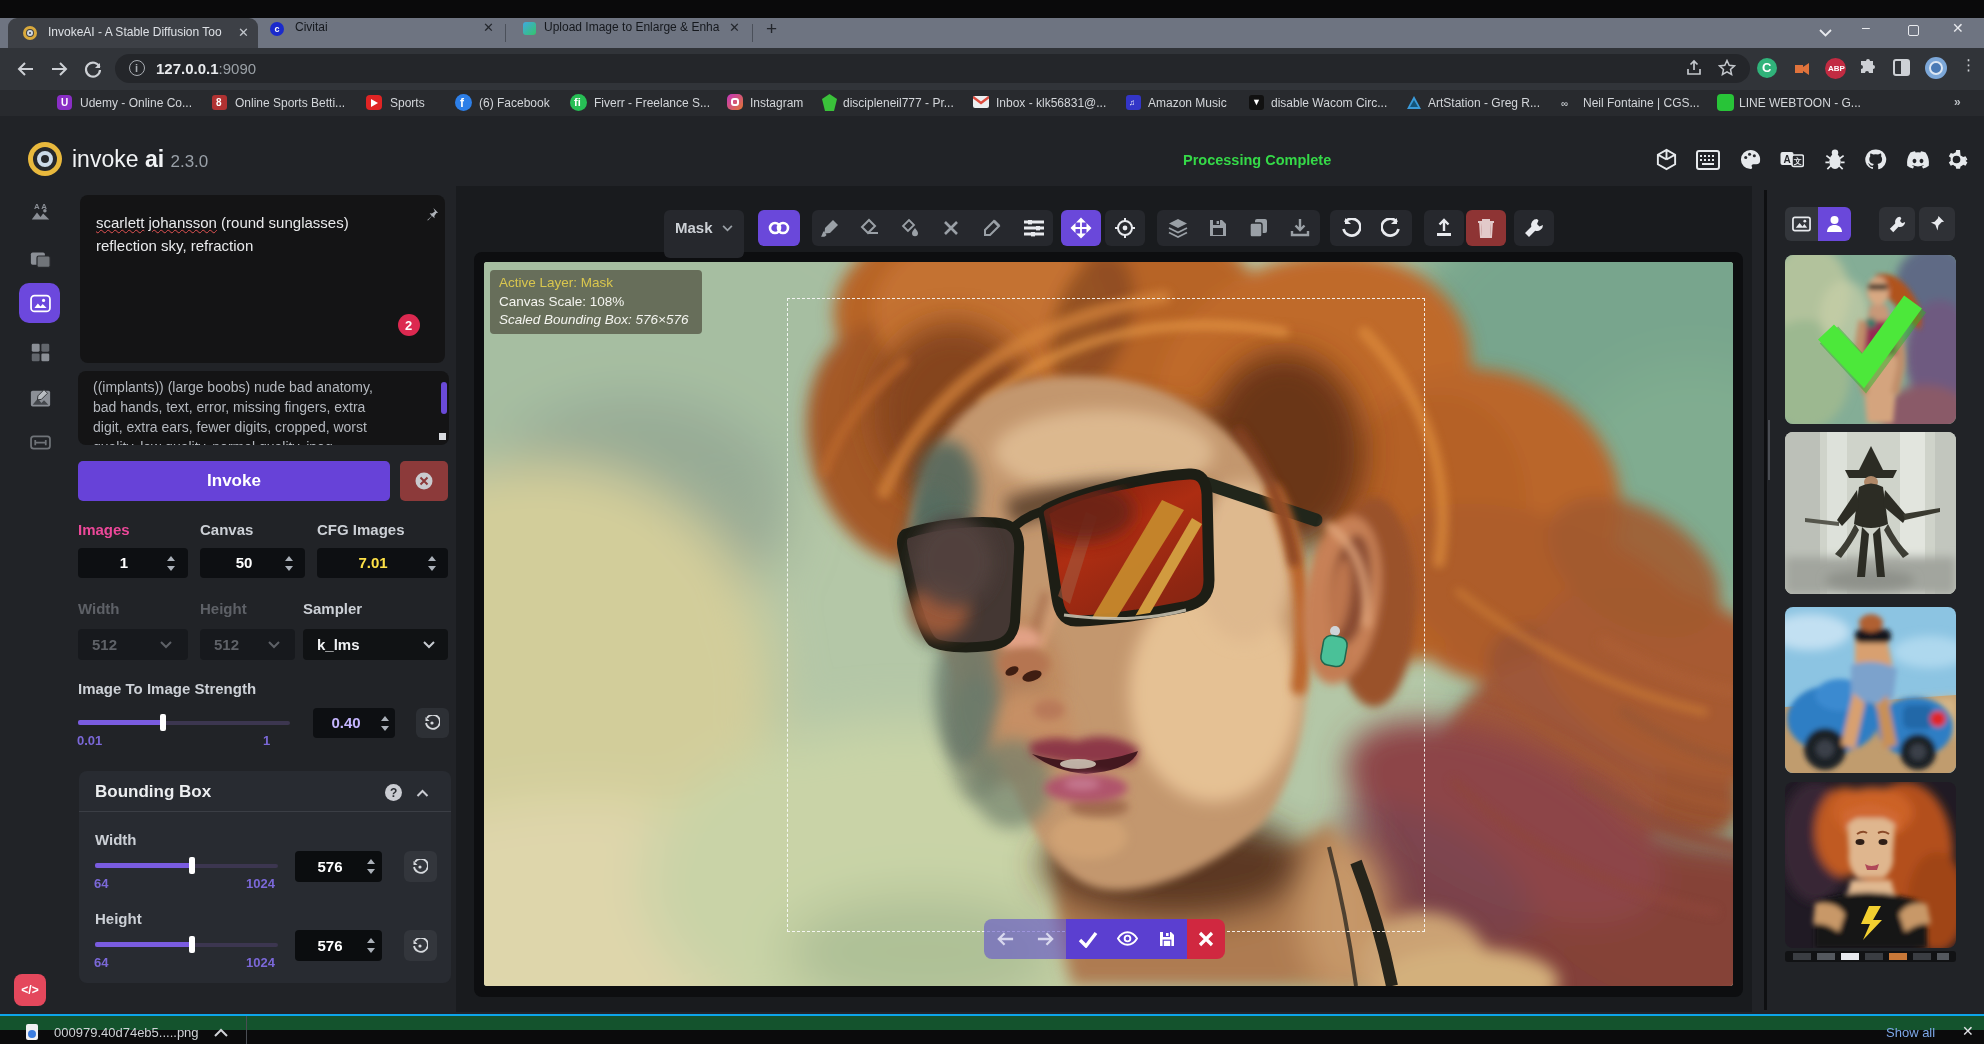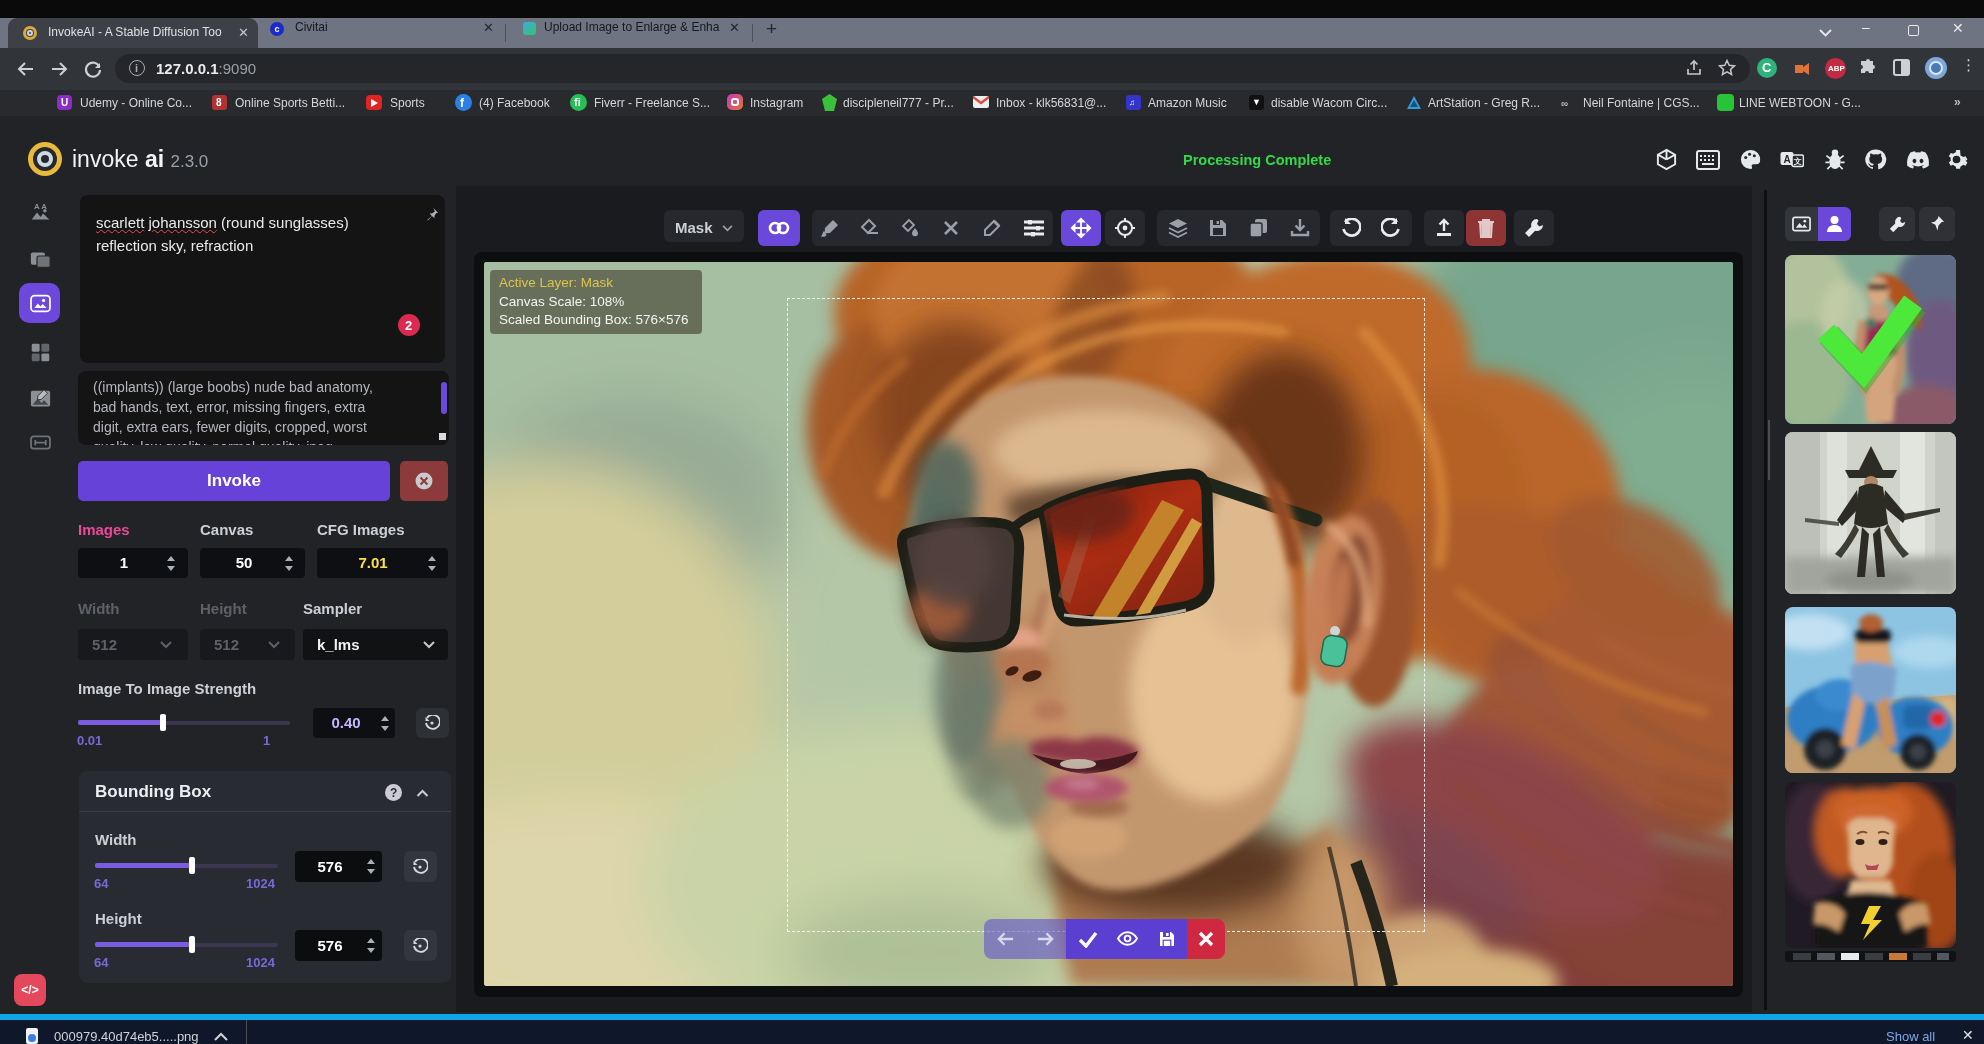--- a/index.html
+++ b/index.html
@@ -95,21 +95,21 @@
   <div class="ab" style="left:212px;top:5px;width:15px;height:15px;border-radius:3px;background:#b03232;"></div>
   <div class="ab" style="left:216px;top:7px;color:#fff;font-size:10px;font-weight:bold;">8</div>
   <div class="ab" style="left:235px;top:6px;">Online Sports Betti...</div>
   <div class="ab" style="left:366px;top:5px;width:16px;height:15px;border-radius:4px;background:#e02424;"></div>
   <svg class="ab" style="left:371px;top:9px;" width="7" height="8" viewBox="0 0 7 8">
         <path d="M0 0l7 4-7 4z" fill="#fff"></path>
       </svg>
   <div class="ab" style="left:390px;top:6px;">Sports</div>
   <div class="ab" style="left:455px;top:4px;width:17px;height:17px;border-radius:50%;background:#2d7fe8;"></div>
   <div class="ab" style="left:460px;top:6px;color:#fff;font-size:12px;font-weight:bold;">f</div>
-  <div class="ab" style="left:479px;top:6px;">(4) Facebook</div>
+  <div class="ab" style="left:479px;top:6px;">(6) Facebook</div>
   <div class="ab" style="left:570px;top:4px;width:17px;height:17px;border-radius:50%;background:#27be55;"></div>
   <div class="ab" style="left:574px;top:6px;color:#fff;font-size:11px;font-weight:bold;">fi</div>
   <div class="ab" style="left:594px;top:6px;">Fiverr - Freelance S...</div>
   <div class="ab" style="left:727px;top:4px;width:16px;height:16px;border-radius:5px;background:linear-gradient(135deg,#c636c0,#e0762f);"></div>
   <div class="ab" style="left:731px;top:8px;width:8px;height:8px;border:2px solid #fff;border-radius:3px;"></div>
   <div class="ab" style="left:750px;top:6px;">Instagram</div>
   <div class="ab" style="left:822px;top:4px;width:15px;height:17px;background:#3ac13a;clip-path:polygon(50% 0,100% 30%,80% 100%,20% 100%,0 30%);"></div>
   <div class="ab" style="left:843px;top:6px;">discipleneil777 - Pr...</div>
   <div class="ab" style="left:973px;top:6px;width:16px;height:12px;border-radius:2px;background:#eceff1;"></div>
   <svg class="ab" style="left:973px;top:6px;" width="16" height="12" viewBox="0 0 16 12">
@@ -495,21 +495,21 @@
 <path d="M845,585 Q862,650 872,724" stroke="#3a3026" stroke-width="4" fill="none" opacity="0.85"></path>
 <path d="M872,600 Q895,660 908,724" stroke="#26221a" stroke-width="12" fill="none"></path>
 <rect width="1249" height="724" fill="#3a4034" opacity="0.055"></rect>
 </svg>
 
 <div class="ab" style="left:303px;top:36px;width:638px;height:634px;border:1px dashed rgba(252,252,252,0.9);"></div>
 
 <div class="ab" style="left:6px;top:8px;width:212px;height:64px;background:rgba(95,99,80,0.88);border-radius:4px;padding:4px 9px;font-size:13.5px;line-height:18.5px;white-space:nowrap;">
   <div style="color:#d9c64e;">Active Layer: Mask</div>
   <div style="color:#f4f4f0;">Canvas Scale: 108%</div>
-  <div style="color:#f4f4f0;">Scaled Bounding Box: 576×576</div>
+  <div style="color:#f4f4f0;font-style:italic;">Scaled Bounding Box: 576×576</div>
 </div>
 
 <div class="ab" style="left:500px;top:657px;width:82px;height:40px;background:rgba(96,82,205,0.6);border-radius:8px 0 0 8px;">
   <svg class="ab" style="left:12px;top:11px;" width="19" height="18" viewBox="0 0 20 18">
           <path d="M18 9H3 M9 3L3 9l6 6" stroke="#d8d8ee" stroke-width="2.4" fill="none"></path>
         </svg>
   <svg class="ab" style="left:52px;top:11px;" width="19" height="18" viewBox="0 0 20 18">
           <path d="M2 9h15 M11 3l6 6-6 6" stroke="#d8d8ee" stroke-width="2.4" fill="none"></path>
         </svg>
 </div>
@@ -529,21 +529,21 @@
           <rect x="5.8" y="10.8" width="6.4" height="5.2" fill="#fff"></rect>
         </svg>
 </div>
 <div class="ab" style="left:703px;top:657px;width:38px;height:40px;background:#d02840;border-radius:0 8px 8px 0;">
   <svg class="ab" style="left:10px;top:11px;" width="18" height="18" viewBox="0 0 18 18">
           <path d="M3 3l12 12M15 3L3 15" stroke="#fff" stroke-width="3.2"></path>
         </svg>
 </div>
 </div>
 
-<div class="ab" style="left:664px;top:210px;width:80px;height:32px;background:#26282d;border-radius:6px;padding-left:28px;">
+<div class="ab" style="left:664px;top:210px;width:80px;height:48px;background:#26282d;border-radius:6px;padding-left:28px;">
   <div class="ab" style="left:11px;top:9px;font-size:15px;font-weight:bold;color:#cdd1d6;">Mask</div>
   <svg class="ab" style="left:58px;top:15px;" width="11" height="7" viewBox="0 0 12 8">
         <path d="M1 1l5 5 5-5" stroke="#9aa0a6" stroke-width="2" fill="none"></path>
       </svg>
 </div>
 <div class="ab" style="left:758px;top:210px;width:42px;height:36px;background:#6a48da;border-radius:6px;"></div>
 <svg class="ab" style="left:768px;top:221px;" width="22" height="14" viewBox="0 0 22 14">
       <circle cx="7" cy="7" r="5" stroke="#fff" stroke-width="2.6" fill="none"></circle>
       <circle cx="15" cy="7" r="5" stroke="#fff" stroke-width="2.6" fill="none"></circle>
     </svg>
@@ -764,21 +764,21 @@
 <div class="ab" style="left:1785px;top:951px;width:171px;height:11px;background:#111214;border-radius:3px;">
   <div class="ab" style="left:8px;top:2px;width:18px;height:7px;background:#3a3d42;"></div>
   <div class="ab" style="left:32px;top:2px;width:18px;height:7px;background:#54585e;"></div>
   <div class="ab" style="left:56px;top:2px;width:18px;height:7px;background:#e8eaee;"></div>
   <div class="ab" style="left:80px;top:2px;width:18px;height:7px;background:#3a3d42;"></div>
   <div class="ab" style="left:104px;top:2px;width:18px;height:7px;background:#c87838;"></div>
   <div class="ab" style="left:128px;top:2px;width:18px;height:7px;background:#3a3d42;"></div>
   <div class="ab" style="left:152px;top:2px;width:12px;height:7px;background:#54585e;"></div>
 </div>
 
-<div class="ab" style="left:0;top:1014px;width:1984px;height:30px;background:#0f172a;border-top:6px solid #0ea5e9;">
+<div class="ab" style="left:0;top:1014px;width:1984px;height:16px;background:#14532d;border-top:2px solid #0ea5e9;">
   <div class="ab" style="left:26px;top:8px;width:12px;height:16px;background:#f0f1f3;border-radius:2px;"></div>
   <div class="ab" style="left:28px;top:14px;width:8px;height:8px;border-radius:50%;background:#3b7de0;"></div>
   <div class="ab" style="left:54px;top:9px;font-size:13px;color:#cfd2d6;">000979.40d74eb5.....png</div>
   <svg class="ab" style="left:214px;top:12px;" width="14" height="9" viewBox="0 0 14 9">
         <path d="M1 8l6-6 6 6" stroke="#cfd2d6" stroke-width="2" fill="none"></path>
       </svg>
   <div class="ab" style="left:246px;top:0;width:1px;height:30px;background:#4a4d53;"></div>
   <div class="ab" style="left:1886px;top:9px;font-size:13px;color:#7da7e8;">Show all</div>
   <div class="ab" style="left:1962px;top:7px;font-size:14px;color:#e4e6e9;">✕</div>
 </div>

